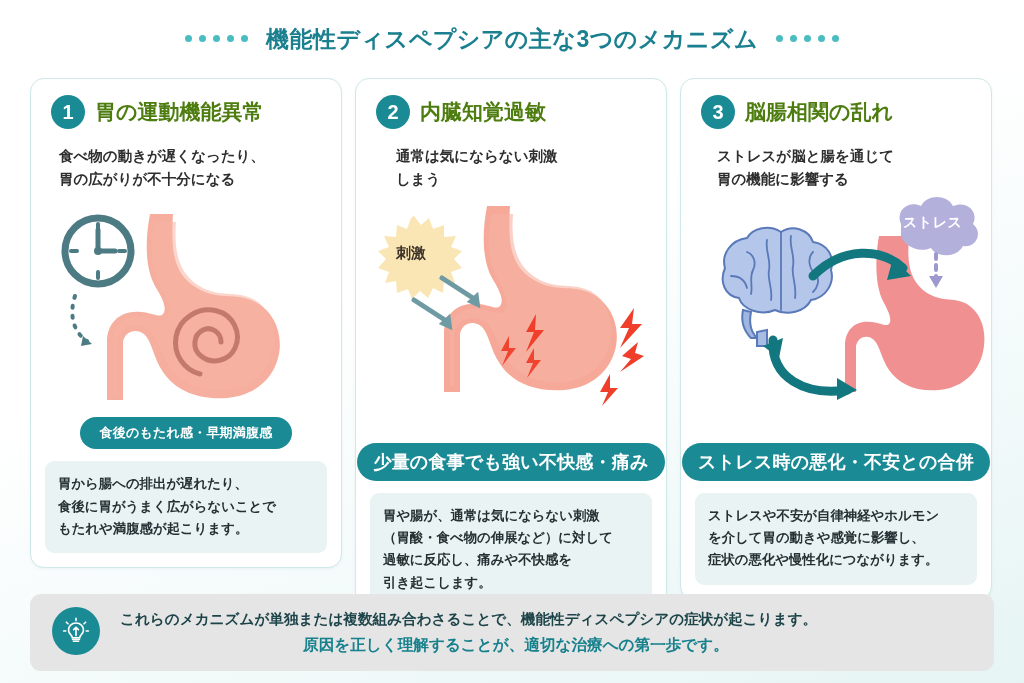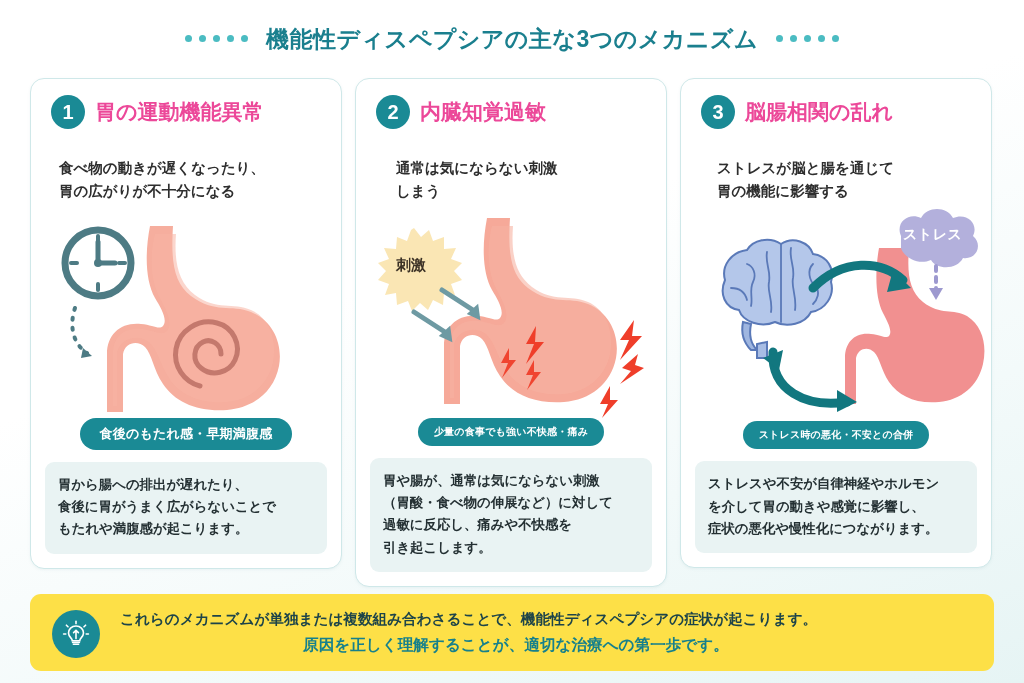--- a/index.html
+++ b/index.html
@@ -77,26 +77,26 @@
     font-size: 20px;
     font-weight: bold;
     display: flex;
     align-items: center;
     justify-content: center;
     flex: 0 0 auto;
   }
   .card-title {
     font-size: 21px;
     font-weight: bold;
-    color: #ec4899;
+    color: #4d7c0f;
     white-space: nowrap;
   }
 
   .card-sub {
-    margin-top: 28px;
+    margin-top: 16px;
     font-size: 14.5px;
     line-height: 1.62;
     color: #2e2e2e;
     font-weight: bold;
     padding-left: 18px;
   }
   .card-sub.c1 { padding-left: 14px; }
   .card-sub.c2 { padding-left: 26px; }
   .card-sub.c3 { padding-left: 22px; }
 
@@ -118,44 +118,44 @@
   .pill {
     background: #1a8a95;
     color: #ffffff;
     font-size: 13px;
     font-weight: bold;
     border-radius: 999px;
     padding: 7px 20px;
     white-space: nowrap;
     letter-spacing: 0.2px;
   }
-  .pill.small { font-size: 10px; padding: 7px 16px; }
+  .pill.small { font-size: 18px; padding: 7px 16px; margin-top: 37px; }
 
   
   .note {
     margin-top: 12px;
     background: #e9f3f3;
     border-radius: 9px;
     padding: 12px 13px 13px 13px;
     font-size: 13.4px;
     line-height: 1.66;
     color: #243033;
     font-weight: bold;
   }
 
   
   .footer {
     position: absolute;
     left: 30px;
     bottom: 12px;
     width: 964px;
-    background: #fde047;
+    background: #e5e5e5;
     border-radius: 11px;
     display: flex;
-    align-items: flex-end;
+    align-items: flex-start;
     gap: 20px;
     padding: 13px 22px;
   }
   .bulb-circle {
     width: 48px; height: 48px;
     border-radius: 50%;
     background: #1a8a95;
     display: flex;
     align-items: center;
     justify-content: center;

